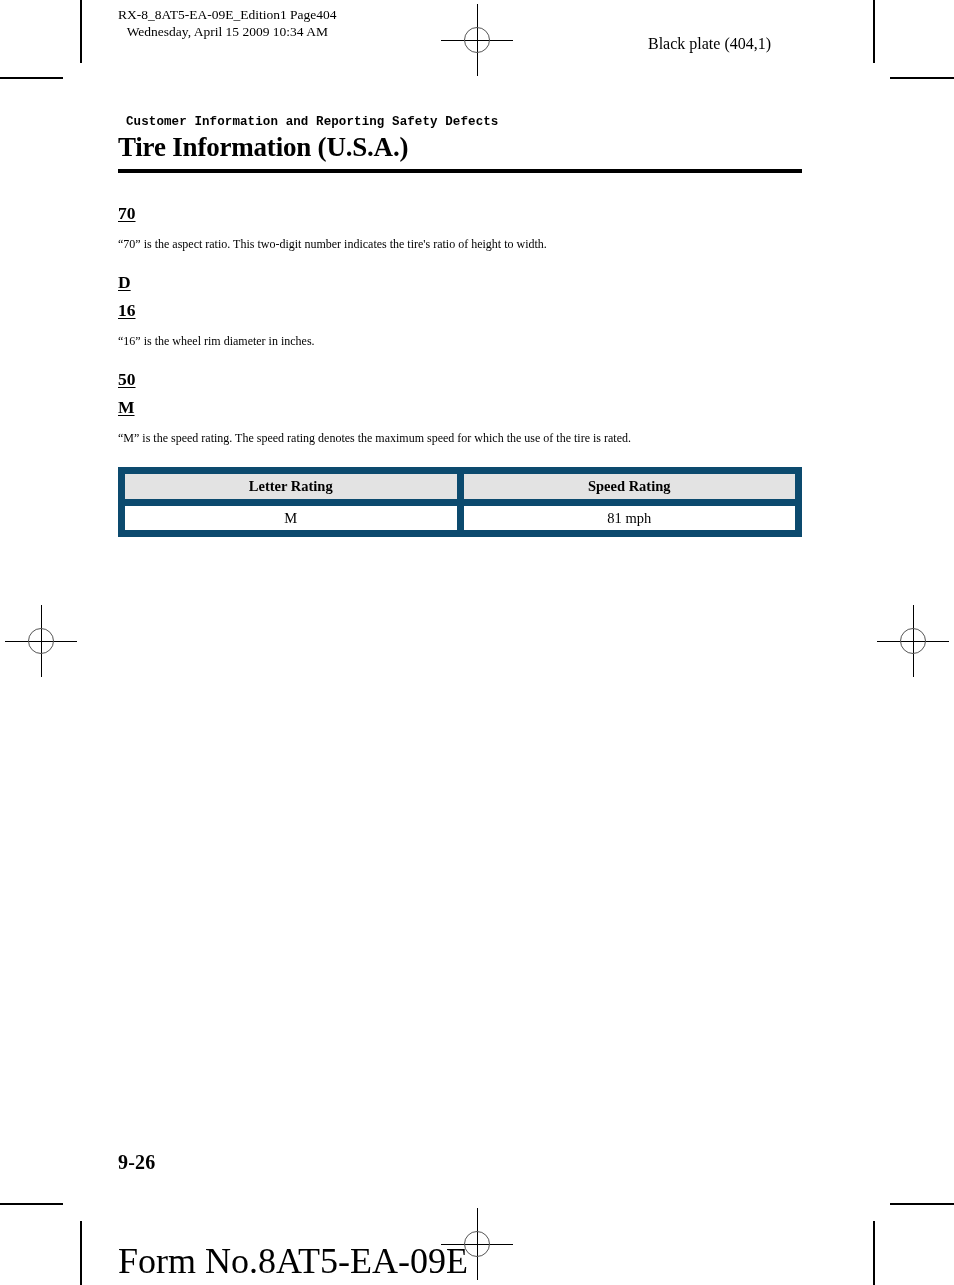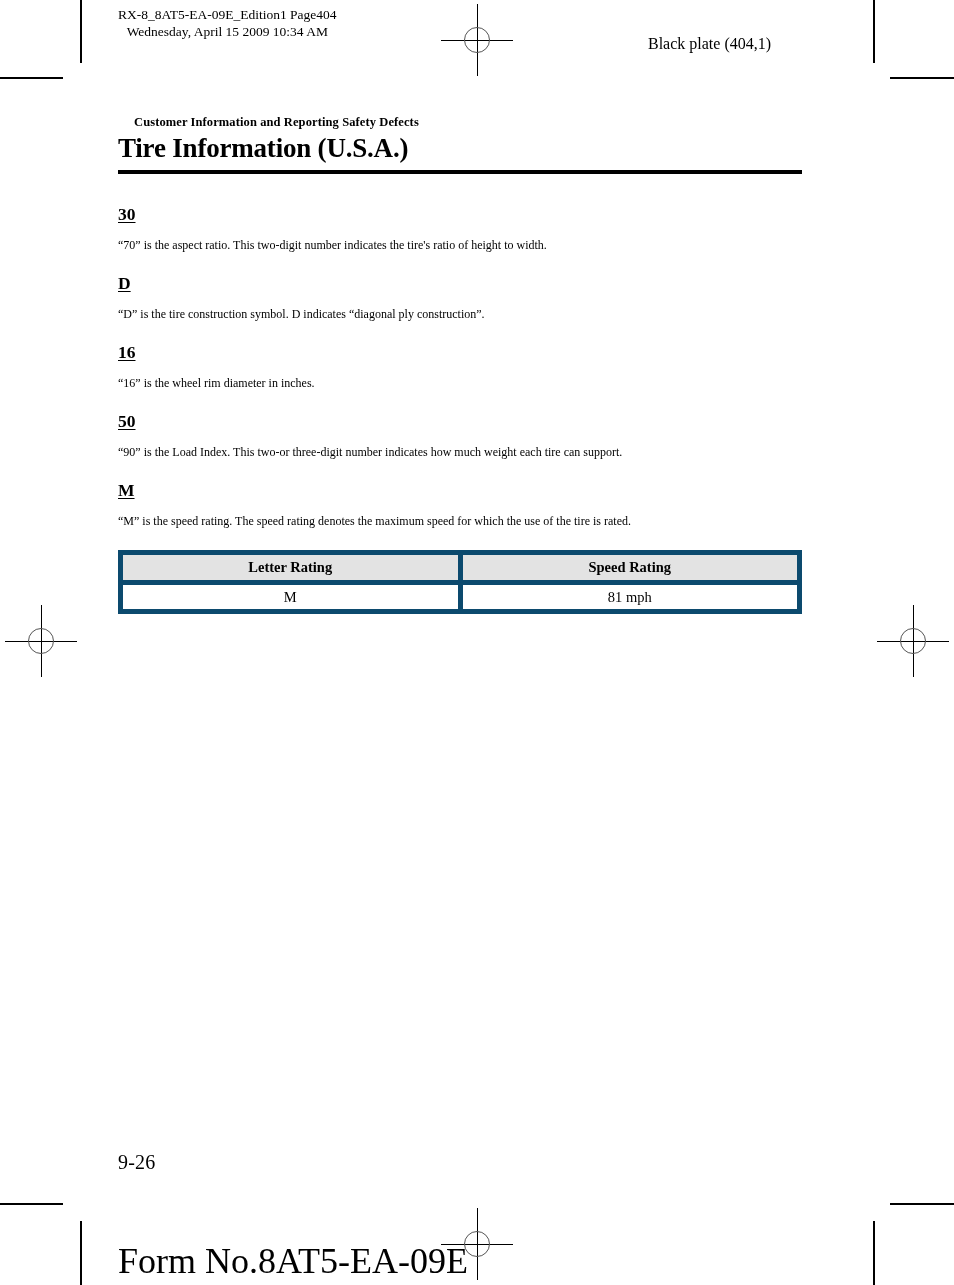--- a/index.html
+++ b/index.html
@@ -68,22 +68,22 @@
   .content {
     position: absolute;
     left: 118px;
     top: 115px;
     width: 684px;
   }
   .section-label {
     font-size: 12.5px;
     font-weight: bold;
     letter-spacing: 0.1px;
-    margin: 0 0 2px 16px;
-    font-family: Liberation Serif, serif;
+    margin: 0 0 2px 8px;
+    font-family: Liberation Mono, monospace;
   }
   .chapter-title {
     font-size: 27px;
     font-weight: bold;
     margin: 0;
     line-height: 32px;
     letter-spacing: -0.2px;
   }
   .title-rule {
     width: 684px;
@@ -114,21 +114,21 @@
 
   
   table.rating {
     border-collapse: collapse;
     width: 684px;
     margin-top: 3px;
     table-layout: fixed;
   }
   table.rating th,
   table.rating td {
-    border: 5px solid #0c4a6e;
+    border: 7px solid #0c4a6e;
     text-align: center;
     font-family: "Liberation Serif", "DejaVu Serif", serif;
   }
   table.rating th {
     background: #e3e3e3;
     font-size: 14.5px;
     font-weight: bold;
     height: 23px;
     padding: 1px 0;
   }
@@ -139,21 +139,21 @@
     height: 22px;
     padding: 1px 0;
   }
 
   
   .page-number {
     position: absolute;
     left: 118px;
     top: 1151px;
     font-size: 20px;
-    font-weight: normal;
+    font-weight: bold;
     letter-spacing: 0.2px;
   }
   .form-number {
     position: absolute;
     left: 118px;
     top: 1240px;
     font-size: 36px;
     letter-spacing: 0px;
     white-space: nowrap;
   }
@@ -198,31 +198,29 @@
 <div class="black-plate">Black plate (404,1)</div>
 
 <div class="content">
 
   <div class="section-label">Customer Information and Reporting Safety Defects</div>
   <h1 class="chapter-title">Tire Information (U.S.A.)</h1>
   <div class="title-rule"></div>
 
   <div class="body-area">
 
-    <div class="term">30</div>
+    <div class="term">70</div>
     <p class="para">“70” is the aspect ratio. This two-digit number indicates the tire's ratio of height to width.</p>
 
     <div class="term">D</div>
-    <p class="para">“D” is the tire construction symbol. D indicates “diagonal ply construction”.</p>
 
     <div class="term">16</div>
     <p class="para">“16” is the wheel rim diameter in inches.</p>
 
     <div class="term">50</div>
-    <p class="para">“90” is the Load Index. This two-or three-digit number indicates how much weight each tire can support.</p>
 
     <div class="term">M</div>
     <p class="para tight">“M” is the speed rating. The speed rating denotes the maximum speed for which the use of the tire is rated.</p>
 
     <table class="rating">
       <thead>
         <tr>
           <th>Letter Rating</th>
           <th>Speed Rating</th>
         </tr>

